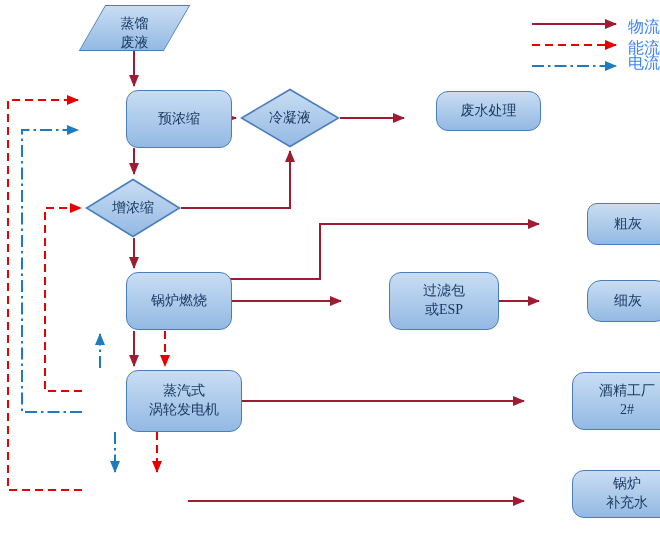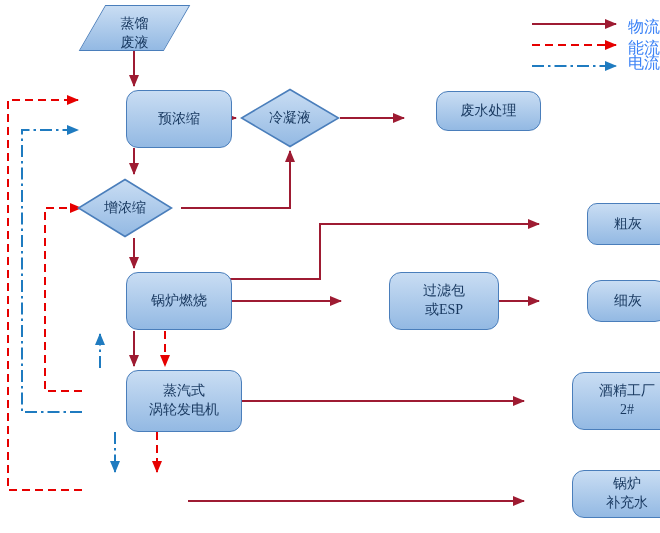--- a/index.html
+++ b/index.html
@@ -116,21 +116,21 @@
       </defs>
       <polygon points="50,1.5 98.5,30 50,58.5 1.5,30" fill="url(#g1)" style="stroke:var(--n-border,#4A7EBB)" stroke-width="1.6"></polygon>
     </svg>
     <span class="lbl dlbl">冷凝液</span>
   </div>
 
   <div class="box" style="left:392px;top:91px;width:105px;height:40px">
     <span class="lbl">废水处理</span>
   </div>
 
-  <div class="dia" style="left:77px;top:178px;width:96px;height:60px">
+  <div class="dia" style="left:85px;top:178px;width:96px;height:60px">
     <svg width="96" height="60">
       <defs>
         <linearGradient id="g2" x1="0" y1="0" x2="0" y2="1">
           <stop offset="0" style="stop-color:var(--n-top,#C9DDF3)"></stop>
           <stop offset="1" style="stop-color:var(--n-bot,#93B9E3)"></stop>
         </linearGradient>
       </defs>
       <polygon points="48,1.5 94.5,30 48,58.5 1.5,30" fill="url(#g2)" style="stroke:var(--n-border,#4A7EBB)" stroke-width="1.6"></polygon>
     </svg>
     <span class="lbl dlbl">增浓缩</span>

